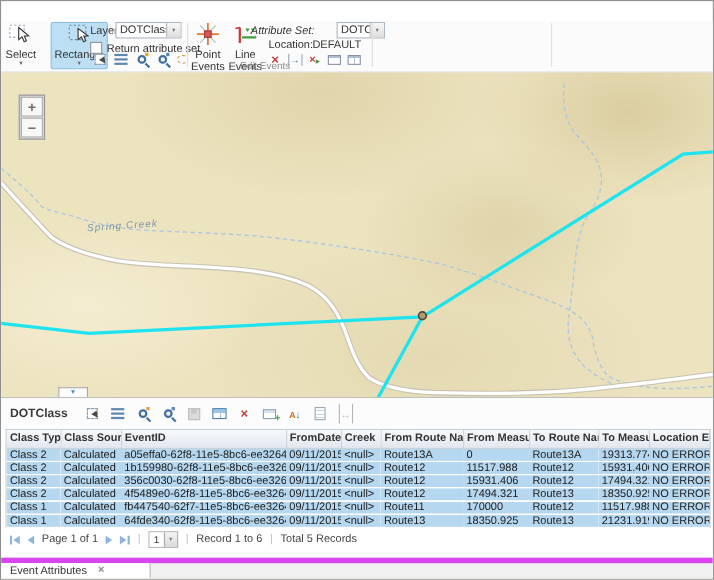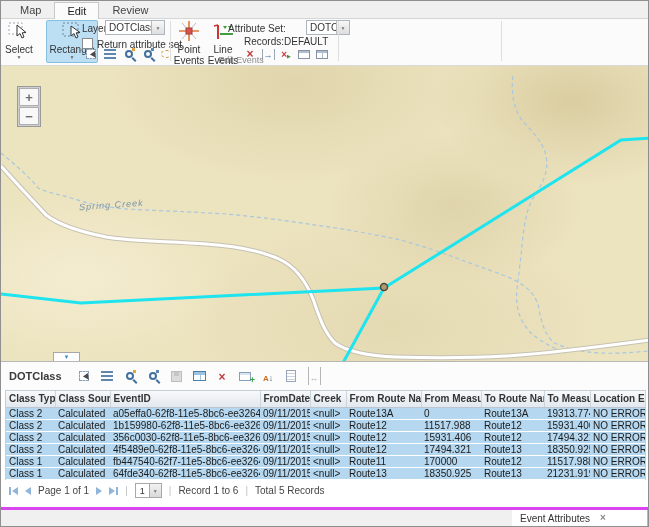--- a/index.html
+++ b/index.html
@@ -158,38 +158,33 @@
   .pbar { width:2px; height:8px; background:#8fb6da; }
   .pgbtn { display:flex; align-items:center; gap:1px; cursor:default; }
   .psep { color:#c0c0c0; }
   .pagedd { display:flex; border:1px solid #a8a8a8; height:15px; align-items:stretch; }
   .pagenum { width:13px; background:#fff; font-size:9px; display:flex; align-items:center; justify-content:center; color:#333; }
   .pageddbtn { width:12px; background:linear-gradient(#f3f3f3,#d9d9d9); border-left:1px solid #a8a8a8; display:flex; align-items:center; justify-content:center; }
   .pageddbtn::after { content:"▼"; font-size:5px; color:#777; }
 
   .bottombar {
     position:absolute; left:0; bottom:0; width:100%; height:19px;
-    background:#f0f0f0; border-top:3px solid #d946ef; display:flex;justify-content:flex-end;
+    background:#f0f0f0; border-top:5px solid #d946ef; display:flex;
   }
   .btab {
     width:136px; height:100%; background:#fff; border-right:1px solid #b9b9b9;
     display:flex; align-items:center; padding:0 8px; font-size:10px; color:#333; gap:10px;
   }
   .btab .closex { color:#8a8a8a; font-weight:bold; font-size:10px; line-height:1; }
 </style>
 </head>
 <body>
 
 <div id="app">
 
-  <div class="tabbar">
-    <div class="rtab">Map</div>
-    <div class="rtab active">Edit</div>
-    <div class="rtab">Review</div>
-  </div>
 
   <div class="ribbon">
 
     <div class="bigbtn" style="left:2px;width:32px;">
       <span>
         <svg width="22" height="20" viewBox="0 0 22 20">
           <rect x="1" y="2" width="13" height="11" fill="#fff" stroke="#9aa7b8" stroke-dasharray="2 2"></rect>
           <path d="M9 4 L9 15 L12 12.5 L14 17 L16 16 L14.2 11.8 L18 11.5 Z" fill="#fff" stroke="#333" stroke-width="1"></path>
         </svg>
       </span>
@@ -252,28 +247,28 @@
           <path d="M6 4 L6 18" stroke="#cc3333" stroke-width="2"></path>
           <path d="M2 5 L6 4" stroke="#cc3333" stroke-width="1.4"></path>
           <path d="M8 13 L21 13" stroke="#3f9e3f" stroke-width="2"></path>
           <path d="M11 5 l2 3 l2 -3 Z" fill="#3f9e3f"></path>
           <path d="M16 5 l2 3 l2 -3 Z" fill="#3f9e3f"></path>
         </svg>
       </span>
       <span class="lbl">Line Events</span>
     </div>
 
-    <span style="position:absolute;left:227px;top:4px;">Attribute Set:</span>
+    <span style="position:absolute;left:227px;top:4px;font-style:italic;">Attribute Set:</span>
     <div class="ddrow" style="left:305px;top:1px;width:44px;">
       <div class="dd" style="width:44px;">
         <span class="ddtext">DOTClass</span>
         <span class="ddbtn"></span>
       </div>
     </div>
-    <span style="position:absolute;left:243px;top:17px;">Records:</span>
+    <span style="position:absolute;left:243px;top:17px;">Location:</span>
     <span style="position:absolute;left:283px;top:17px;">DEFAULT</span>
 
     <span class="miniico" style="left:241px;top:28px;">
         <span class="ti-x"></span>
       </span>
     <span class="miniico" style="left:259px;top:28px;">
         <span class="ti-split"></span>
       </span>
     <span class="miniico" style="left:277px;top:28px;">
         <span class="ti-xarrow"></span>

